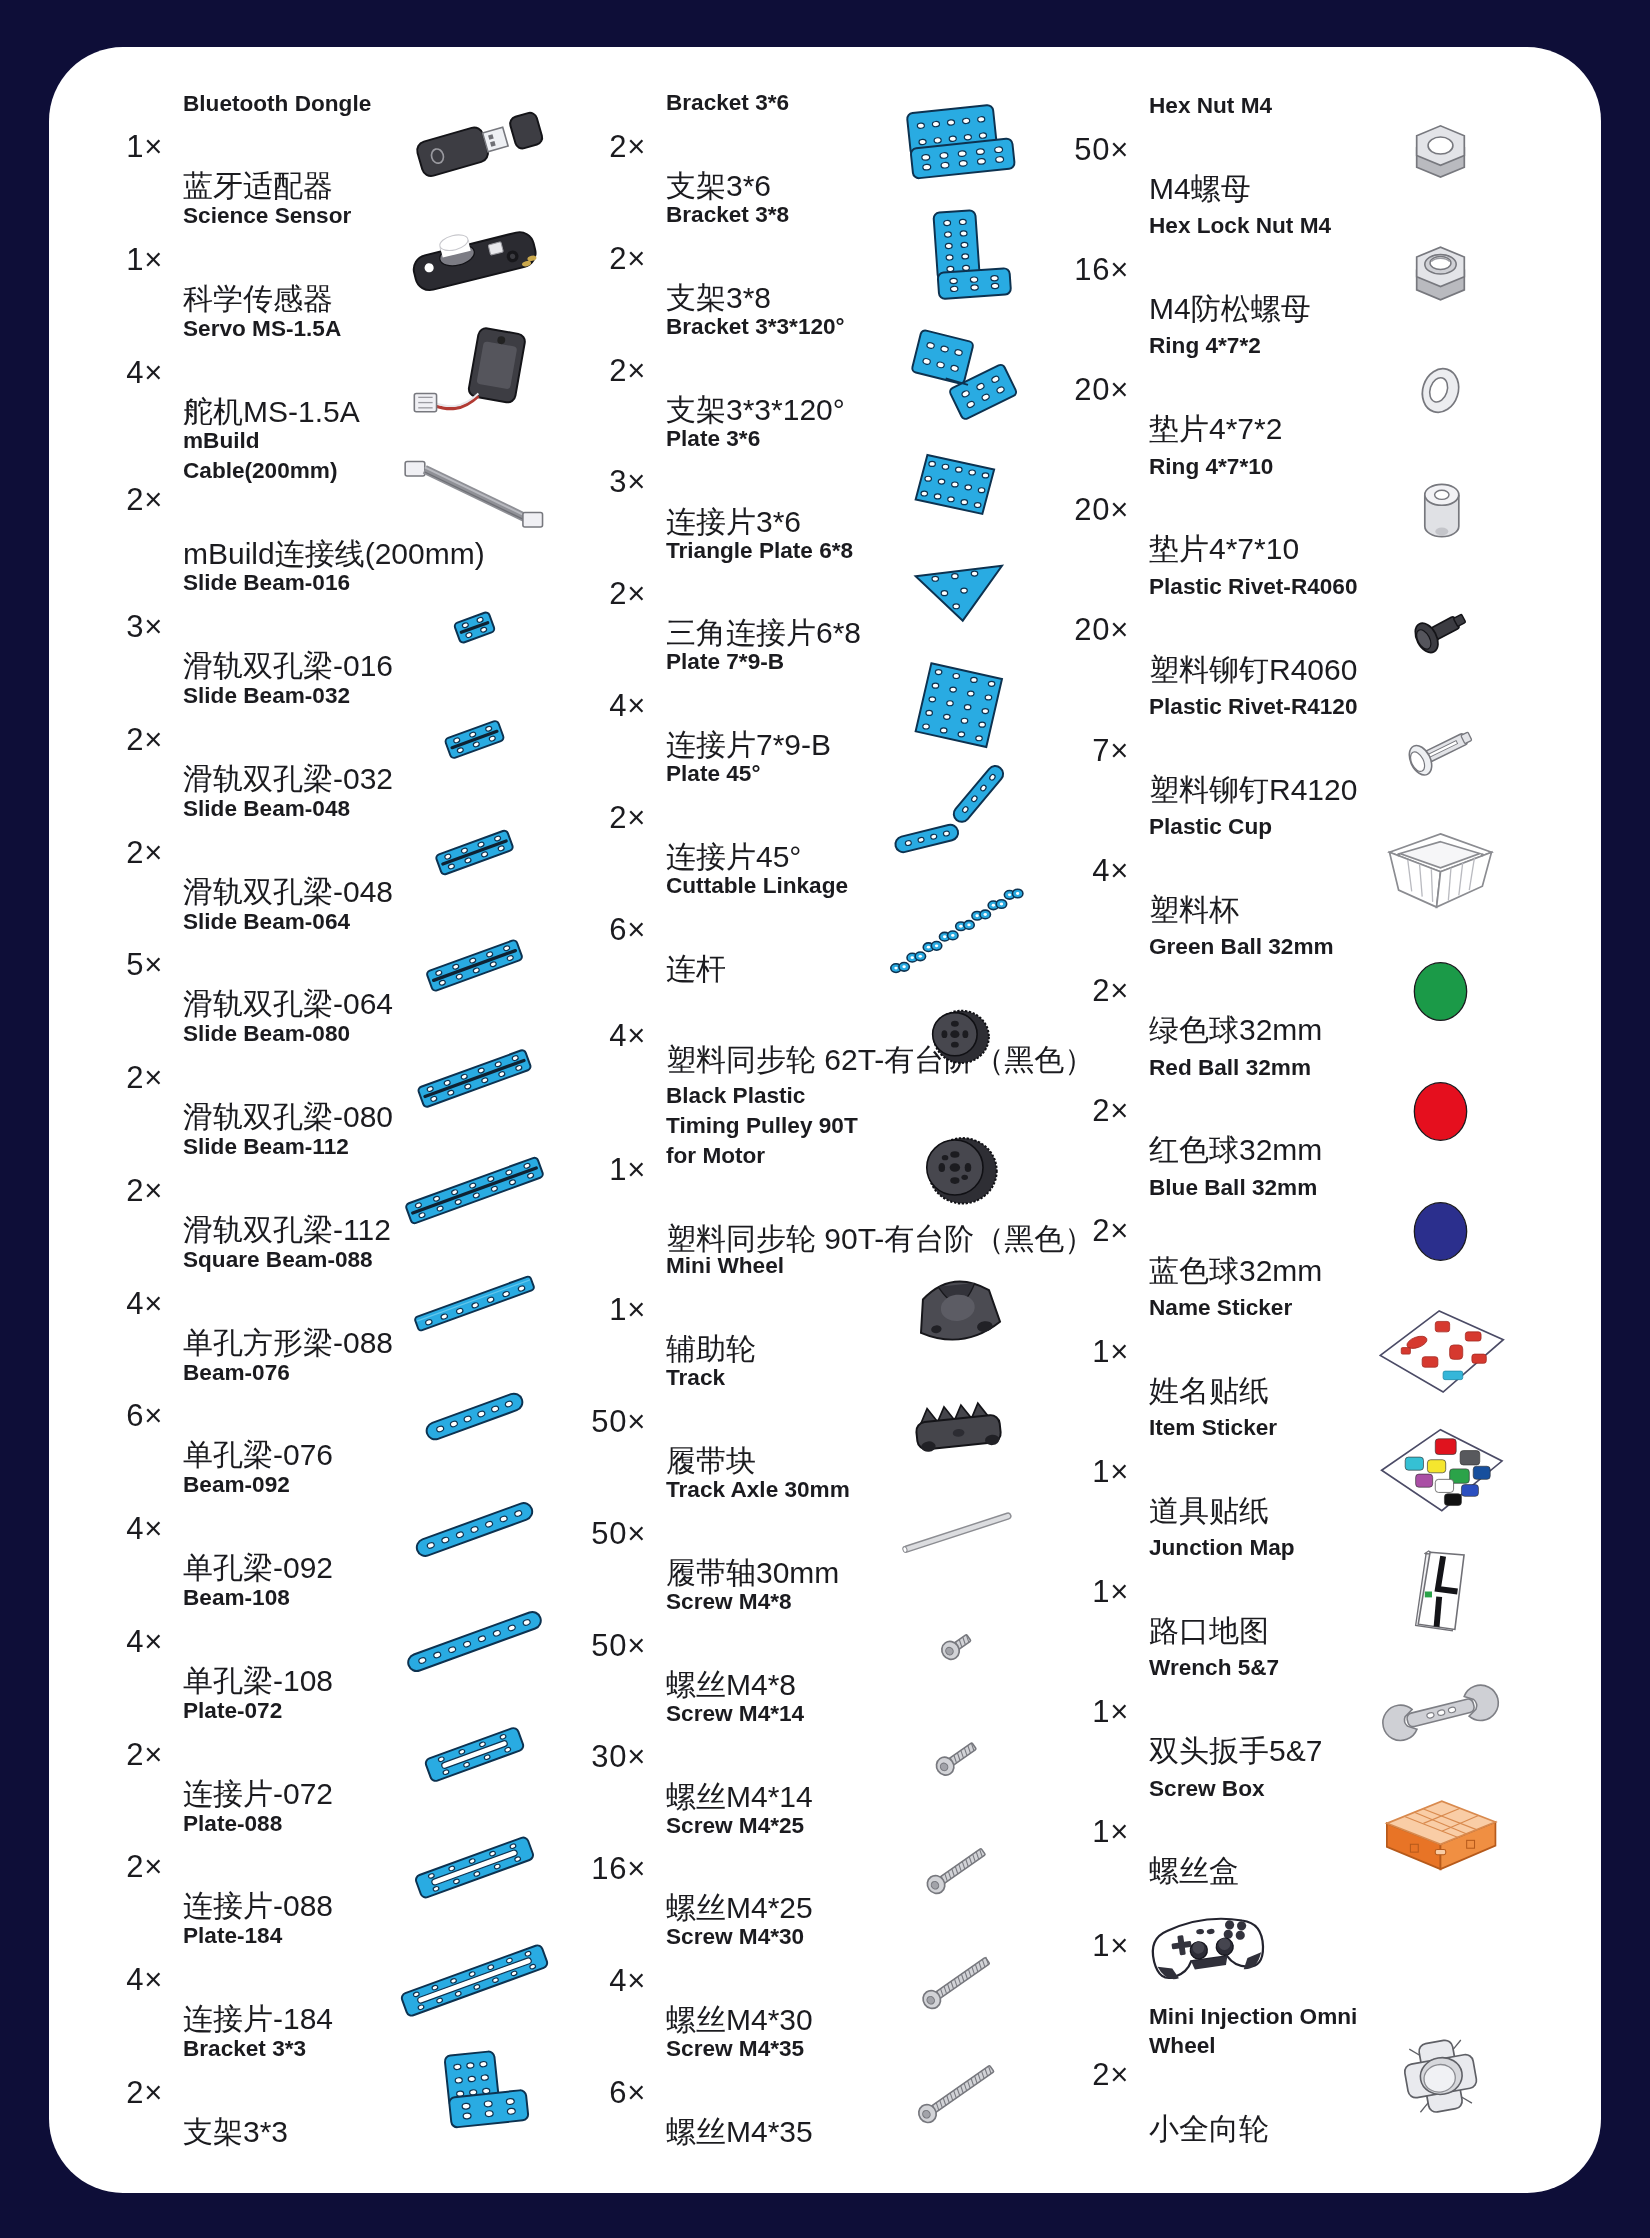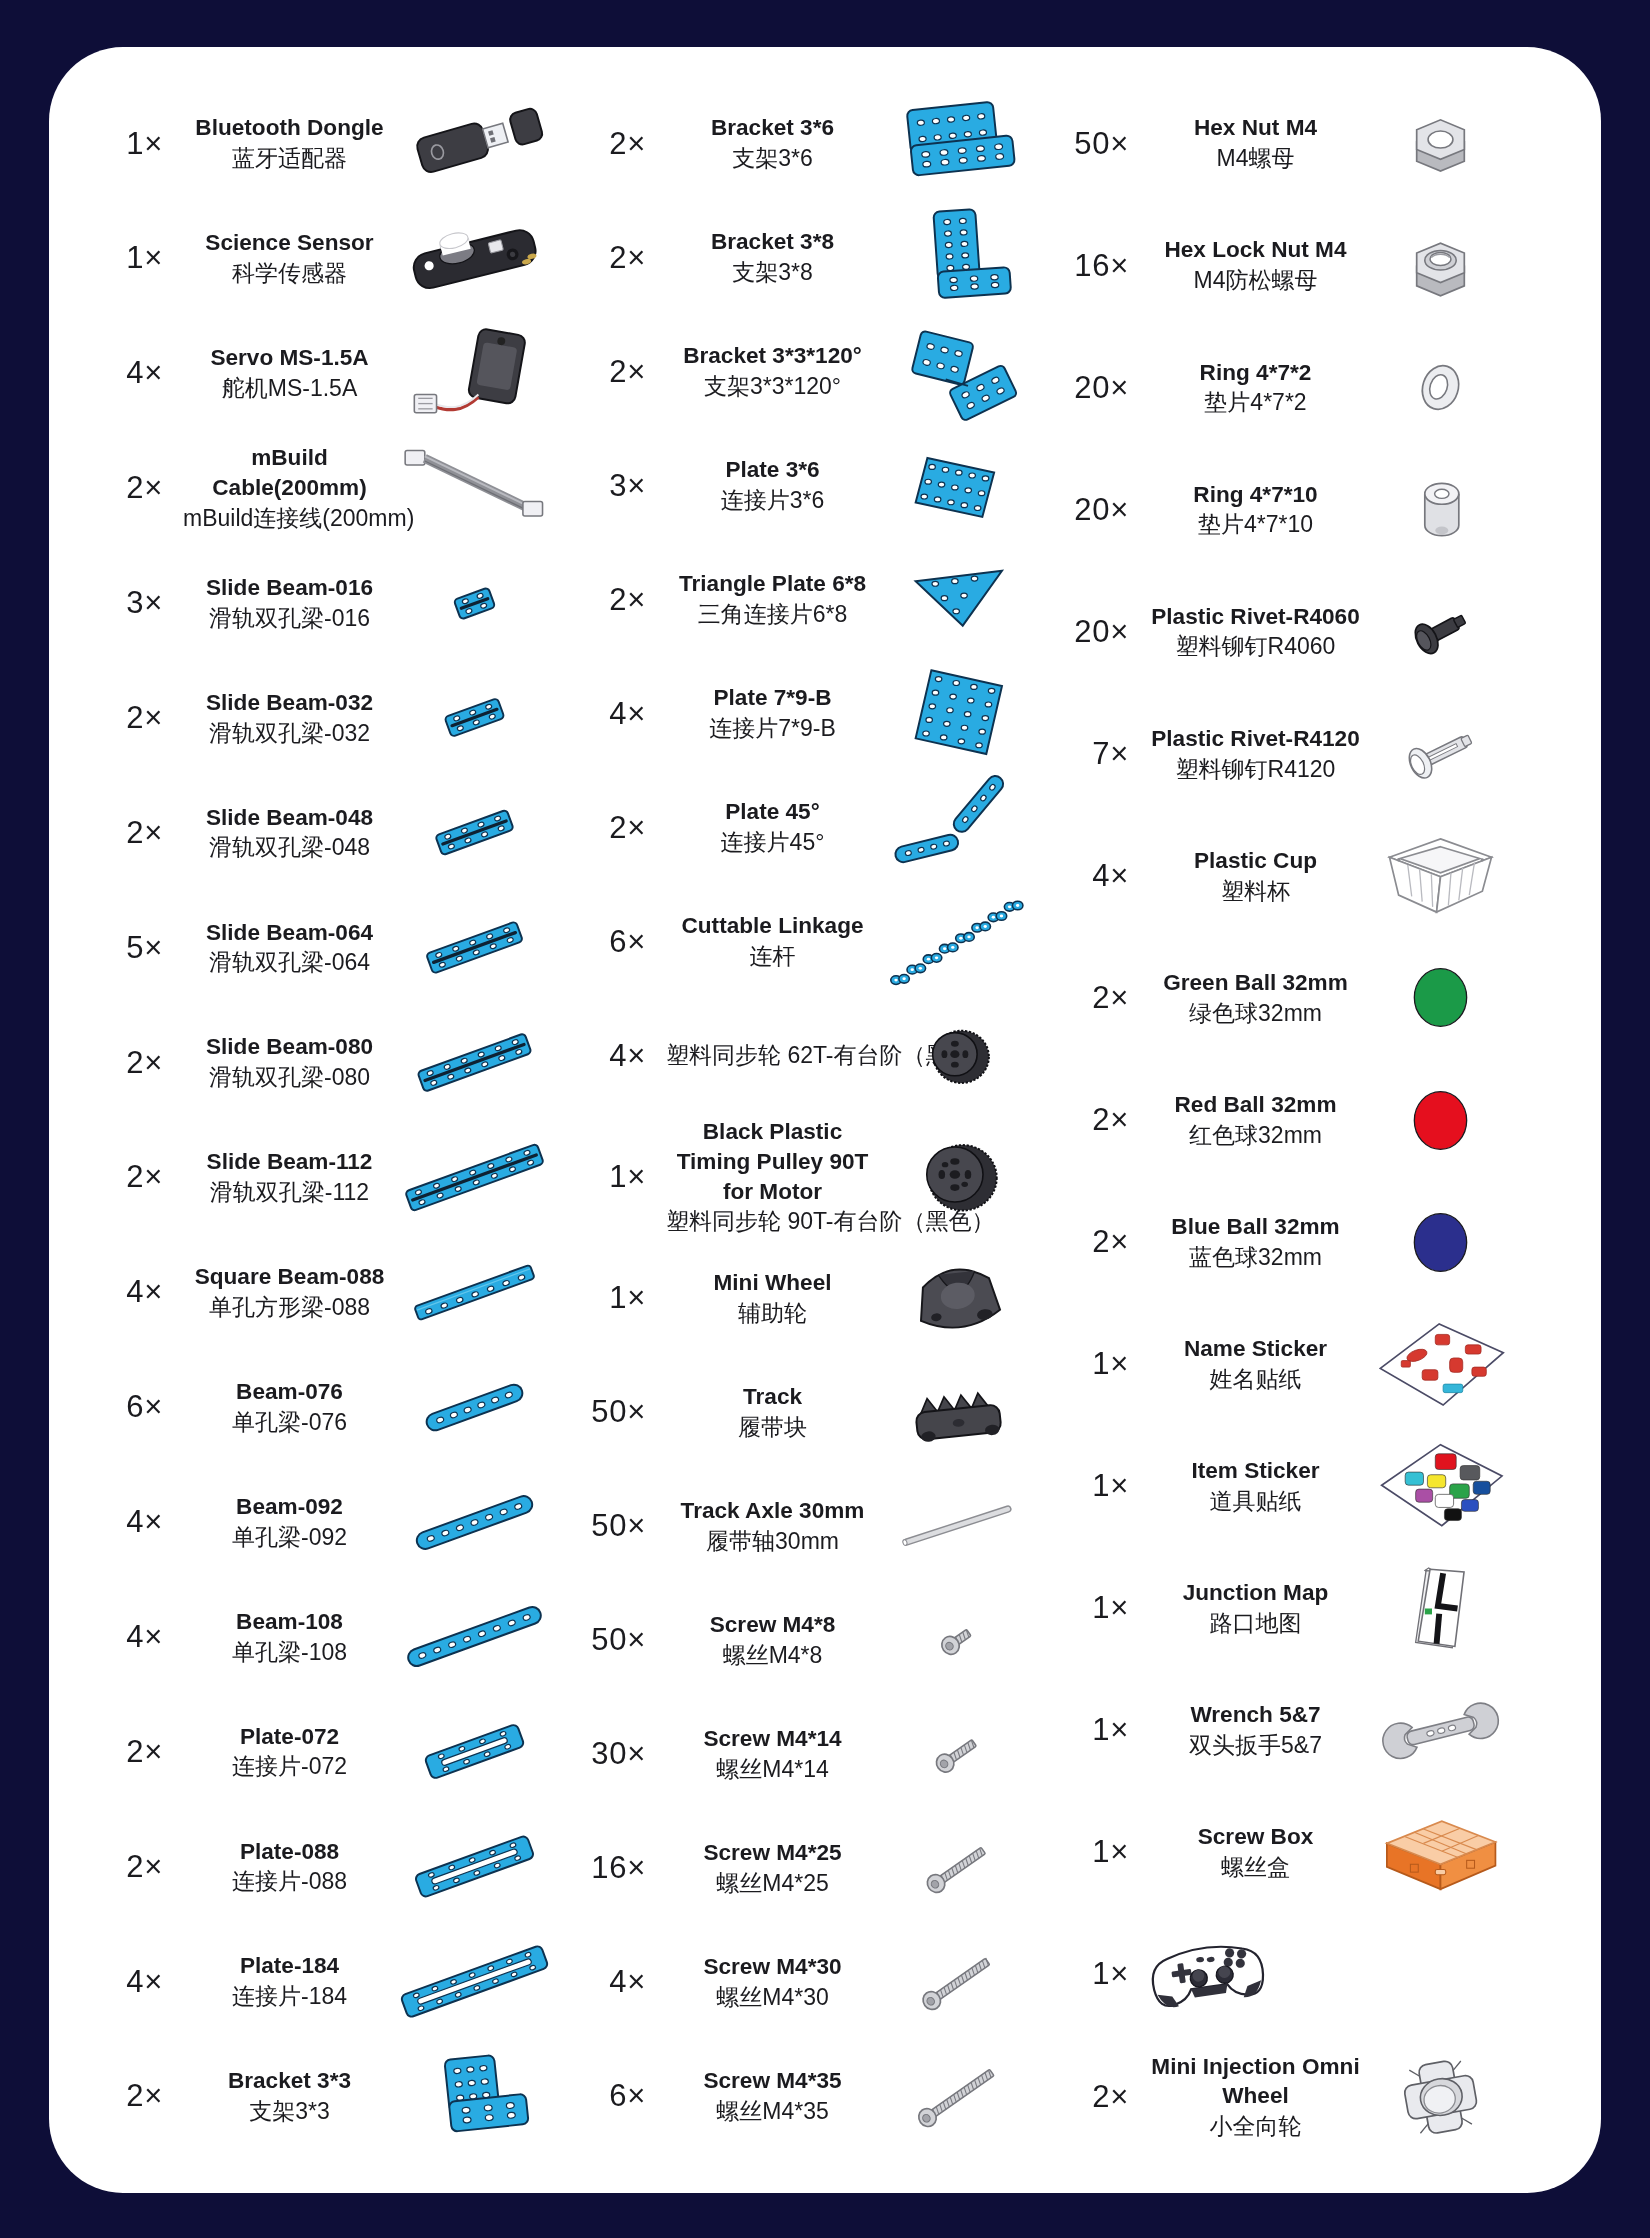--- a/index.html
+++ b/index.html
@@ -28,23 +28,23 @@
   }
   .item { display: flex; align-items: center; min-height: 93px; }
   .qty {
     width: 93px; flex: none;
     text-align: right;
     font-size: 31px;
     color: #1b1b1f;
     letter-spacing: 0.7px;
     white-space: nowrap;
   }
-  .labels { flex: 1; margin-left: 20px; color: #1b1b1f; min-width: 0; text-align: center; }
+  .labels { flex: 1; margin-left: 20px; color: #1b1b1f; min-width: 0; }
   .name-en { font-size: 22.6px; font-weight: 700; line-height: 1.32; }
-  .name-zh { font-size: 23px; font-weight: 400; line-height: 1.32; white-space: nowrap; }
+  .name-zh { font-size: 30px; font-weight: 400; line-height: 1.32; white-space: nowrap; margin-top: 48px; }
   .icon {
     width: 157px; height: 105px; flex: none;
     display: flex; align-items: center; justify-content: center;
   }
   .icon svg { width: 157px; height: 105px; overflow: visible; }
 </style>
 </head>
 <body>
 
 <div class="panel" id="panel">

